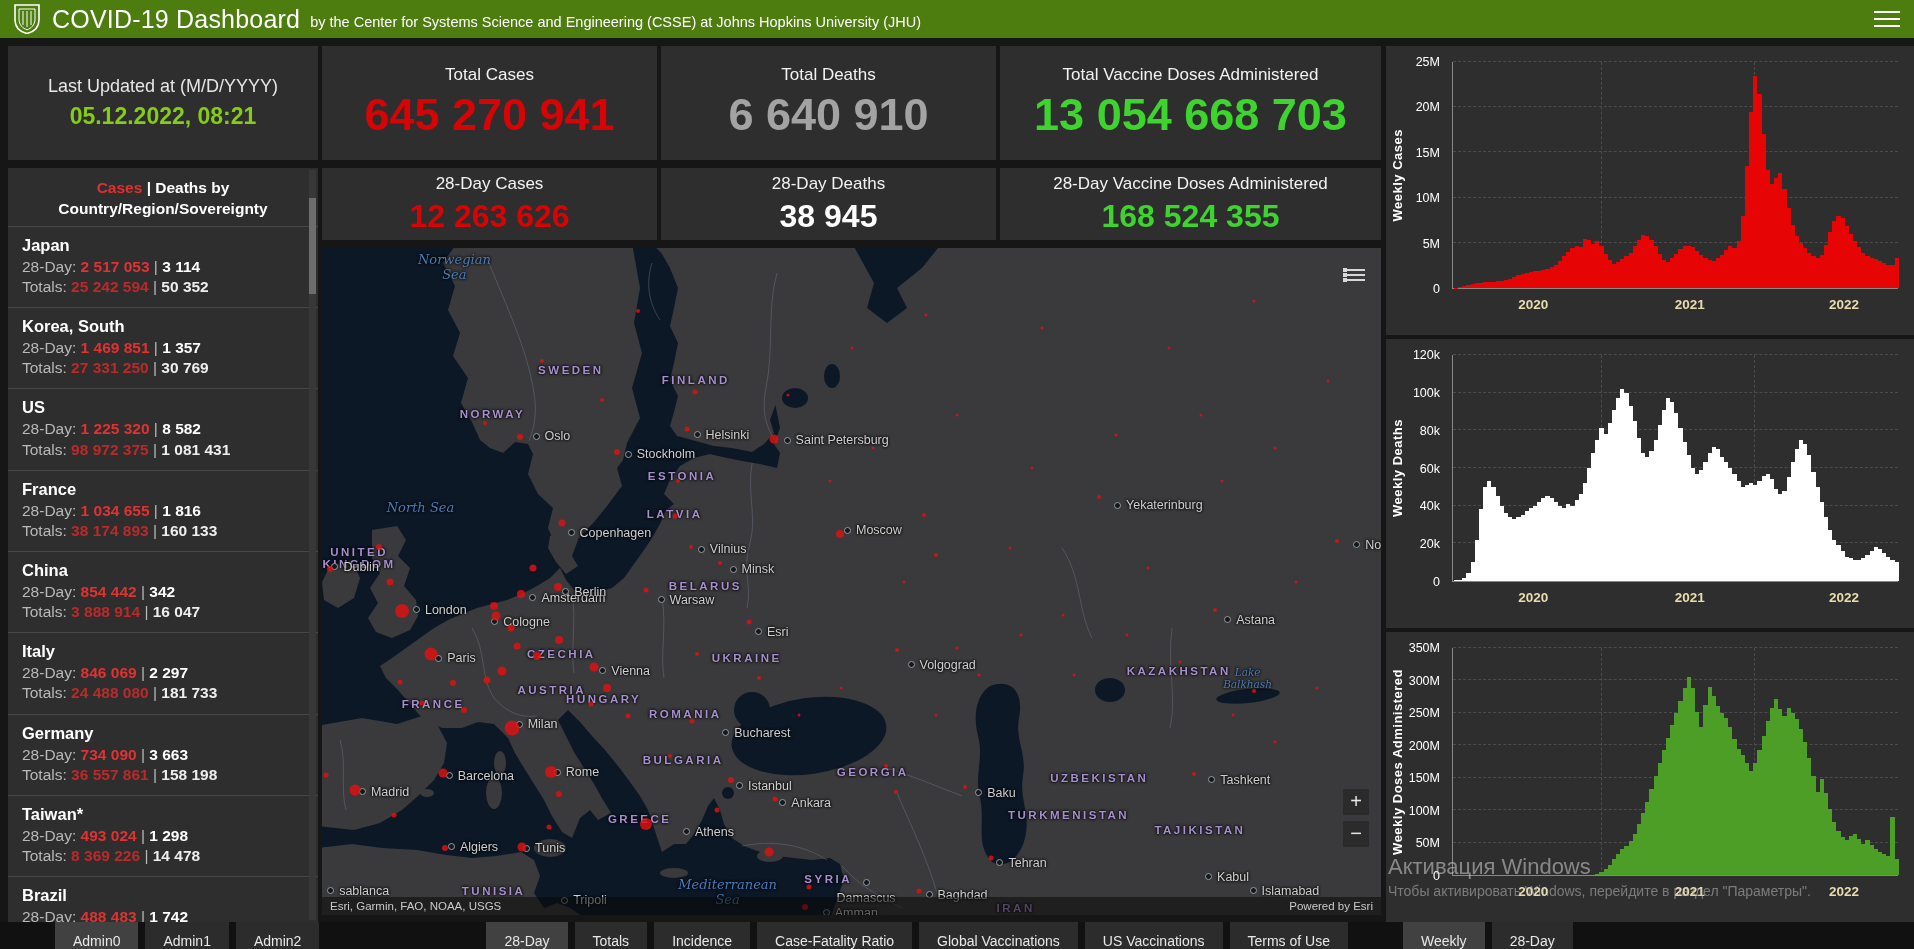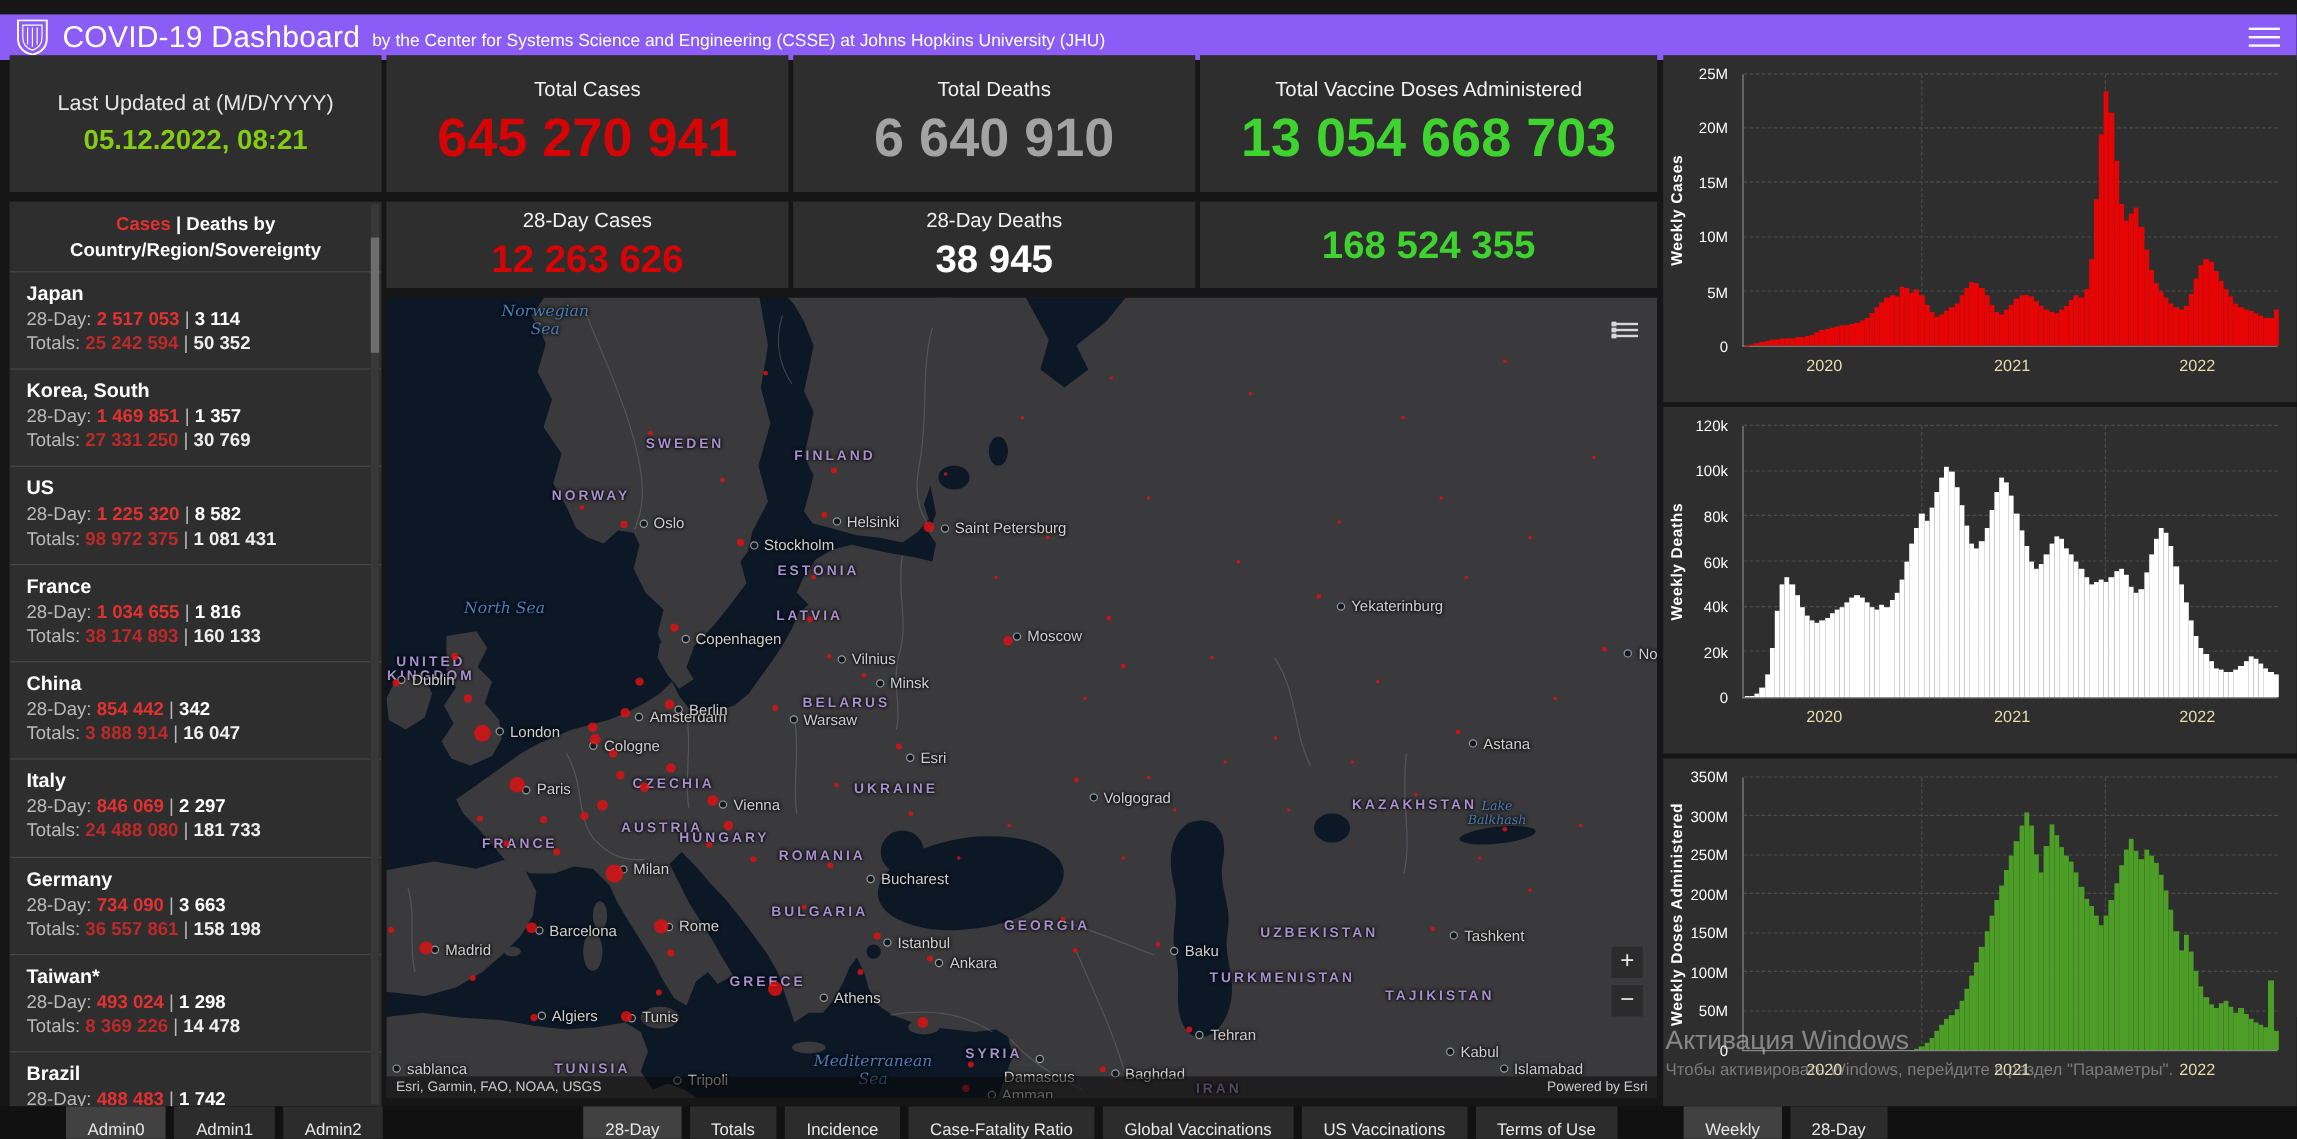--- a/index.html
+++ b/index.html
@@ -1,21 +1,21 @@
 <!DOCTYPE html>
 <html><head>
 <meta charset="utf-8">
 <style>
   * { margin:0; padding:0; box-sizing:border-box; }
   html,body { width:1914px; height:949px; overflow:hidden; background:#161616;
     font-family:"Liberation Sans", sans-serif; }
   #stage { position:relative; width:1914px; height:949px; }
 
   
-  #topbar { position:absolute; left:0; top:12px; width:100%; height:38px; background:#8b5cf6;
+  #topbar { position:absolute; left:0; top:0; width:100%; height:38px; background:#4d7c0f;
     display:flex; align-items:center; padding:16px 14px; color:#fff; }
   #topbar .logo { width:26px; height:30px; margin-right:12px; flex:none; }
   #topbar .ttl { font-size:25px; font-weight:400; letter-spacing:.2px; }
   #topbar .sub { font-size:14.5px; margin-left:10px; margin-top:6px; }
   #menu-btn { margin-left:auto; width:26px; cursor:pointer; }
   #menu-btn div { height:2px; background:#fff; margin:5px 0; }
 
   .panel { position:absolute; background:#2e2e2e; }
 
   
@@ -67,21 +67,21 @@
 
   
   .chart { position:absolute; left:1386px; width:528px; background:#2e2e2e; }
   .plot { position:absolute; left:66px; right:16px; top:16px; bottom:46px; border-left:1px solid #888; border-bottom:1px solid #888; }
   .gline { position:absolute; left:0; width:100%; border-top:1px dashed #4c4c4c; }
   .vline { position:absolute; top:0; height:100%; border-left:1px dashed #4c4c4c; }
   .bars { position:absolute; left:1px; right:0; top:0; bottom:0; display:flex; align-items:flex-end; }
   .bars div { flex:1 1 0; min-width:0; }
   .ytick { position:absolute; right:6px; width:54px; text-align:right; color:#fff; font-size:12.5px; }
   .yticks { position:absolute; left:0; top:16px; bottom:46px; width:60px; }
-  .xlab { position:absolute; transform:translateX(-50%); color:#e9dcae; font-size:13.5px; font-weight:normal; }
+  .xlab { position:absolute; transform:translateX(-50%); color:#e9dcae; font-size:13.5px; font-weight:bold;margin-left:13px; }
   .xlabs { position:absolute; left:66px; right:16px; bottom:22px; height:16px; }
   .ytitle { position:absolute; left:4px; top:0; bottom:30px; display:flex; align-items:center; }
   .ytitle span { writing-mode:vertical-rl; transform:rotate(180deg); color:#fff; font-size:13px; font-weight:bold; letter-spacing:.5px; }
 
   
   #wmark { position:absolute; left:1388px; top:854px; z-index:30; pointer-events:none; }
   #wmark .l1 { color:rgba(210,210,210,.55); font-size:22px; }
   #wmark .l2 { color:rgba(200,200,200,.5); font-size:14px; margin-top:3px; }
 
   
@@ -186,20 +186,21 @@
       </section>
       <section class="panel stat r2" style="left: 322px; top: 168px; width: 335px; height: 72px;">
         <div class="lbl">28-Day Cases</div>
         <div class="val" style="color:#d60404">12 263 626</div>
       </section>
       <section class="panel stat r2" style="left: 661px; top: 168px; width: 335px; height: 72px;">
         <div class="lbl">28-Day Deaths</div>
         <div class="val" style="color:#ffffff">38 945</div>
       </section>
       <section class="panel stat r2" style="left: 1000px; top: 168px; width: 381px; height: 72px;">
+        <div class="lbl">28-Day Vaccine Doses Administered</div>
         <div class="val" style="color:#3fd32f">168 524 355</div>
       </section>
     </div>
 
 <section class="panel" id="map">
   <svg class="land" width="1059" height="667" viewBox="0 0 1059 667">
     <g fill="#3a3a3c" stroke="none">
       <path d="M135,-5 L310,-5 L318,40 L312,75 L320,105 L310,140 L318,170 L305,195 L301,212 L295,220 L300,238 L285,258 L272,274 L255,292 L245,302 L233,296 L226,280 L231,260 L216,246 L206,226 L211,206 L206,196 L193,194 L181,205 L168,200 L158,192 L150,174 L139,155 L146,130 L131,108 L138,85 L126,62 L133,38 L121,15 Z"></path>
       <path d="M330,-5 L470,-5 L468,30 L472,55 L465,80 L458,105 L464,128 L456,150 L448,172 L452,185 L442,196 L430,204 L410,200 L392,198 L370,192 L355,188 L348,178 L352,164 L356,148 L348,132 L352,115 L356,95 L348,78 L352,60 L356,40 L348,20 L340,6 Z"></path>
       <path d="M458,-5 L1064,-5 L1064,672 L508,672 L512,660 L516,648 L522,632 L518,616 L508,610 L490,612 L472,610 L455,608 L438,604 L422,598 L410,590 L402,576 L398,562 L392,550 L386,558 L380,572 L372,586 L364,596 L352,596 L340,604 L332,580 L326,562 L318,548 L308,534 L296,518 L283,502 L270,488 L258,474 L246,462 L236,472 L244,488 L252,504 L262,520 L272,536 L281,552 L289,565 L276,572 L268,562 L258,570 L250,590 L240,584 L230,568 L222,552 L212,536 L202,520 L193,505 L186,490 L172,476 L156,474 L140,480 L120,480 L100,470 L88,456 L76,442 L64,430 L58,418 L70,410 L84,400 L98,390 L112,380 L126,372 L140,366 L155,360 L170,356 L185,352 L200,346 L215,338 L228,330 L238,320 L244,332 L252,342 L262,344 L276,344 L290,340 L302,330 L312,316 L322,302 L330,290 L338,276 L344,262 L352,256 L342,246 L348,232 L358,218 L372,210 L388,206 L405,210 L420,213 L438,216 L455,220 L458,205 L452,196 L458,180 L452,150 L458,120 L452,90 L458,60 L452,30 Z"></path>

